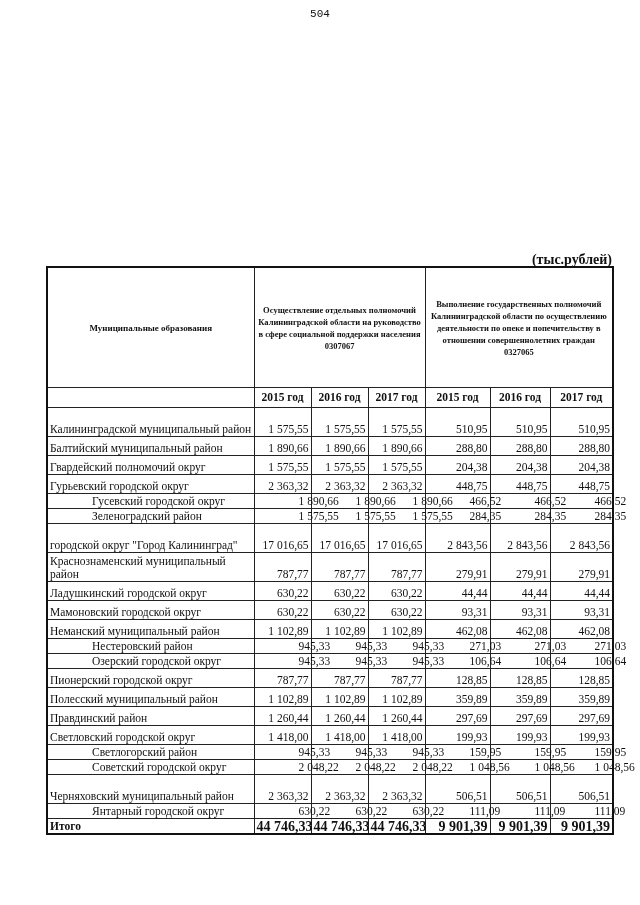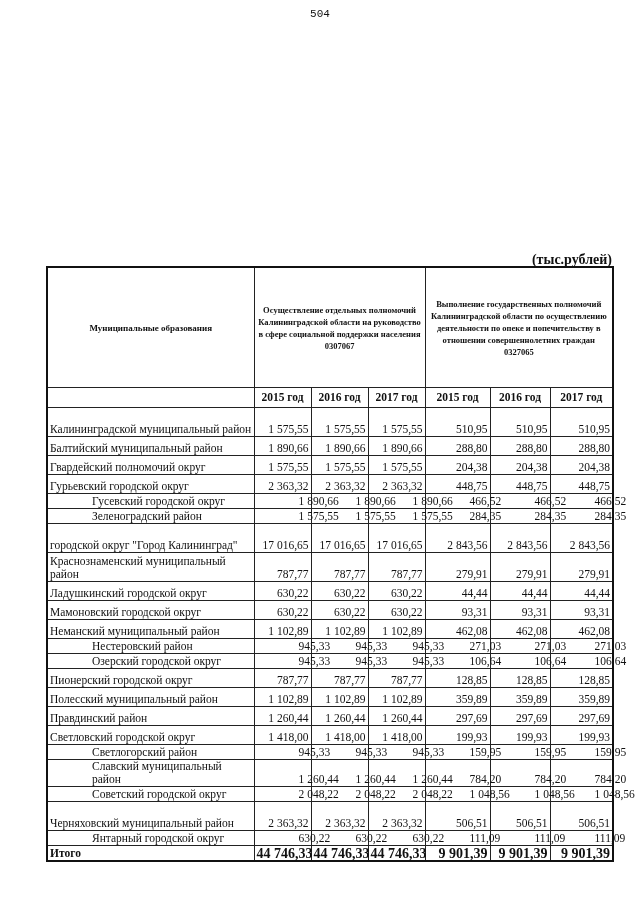--- a/index.html
+++ b/index.html
@@ -212,29 +212,20 @@
       <tr class="sm">
         <td class="name">Светлогорский  район</td>
         <td class="num">945,33</td>
         <td class="num">945,33</td>
         <td class="num">945,33</td>
         <td class="num">159,95</td>
         <td class="num">159,95</td>
         <td class="num">159,95</td>
       </tr>
       <tr class="sm">
-        <td class="name">Славский муниципальный район</td>
-        <td class="num">1 260,44</td>
-        <td class="num">1 260,44</td>
-        <td class="num">1 260,44</td>
-        <td class="num">784,20</td>
-        <td class="num">784,20</td>
-        <td class="num">784,20</td>
-      </tr>
-      <tr class="sm">
         <td class="name">Советский  городской округ</td>
         <td class="num">2 048,22</td>
         <td class="num">2 048,22</td>
         <td class="num">2 048,22</td>
         <td class="num">1 048,56</td>
         <td class="num">1 048,56</td>
         <td class="num">1 048,56</td>
       </tr>
       <tr class="tall">
         <td class="name">Черняховский муниципальный район</td>

